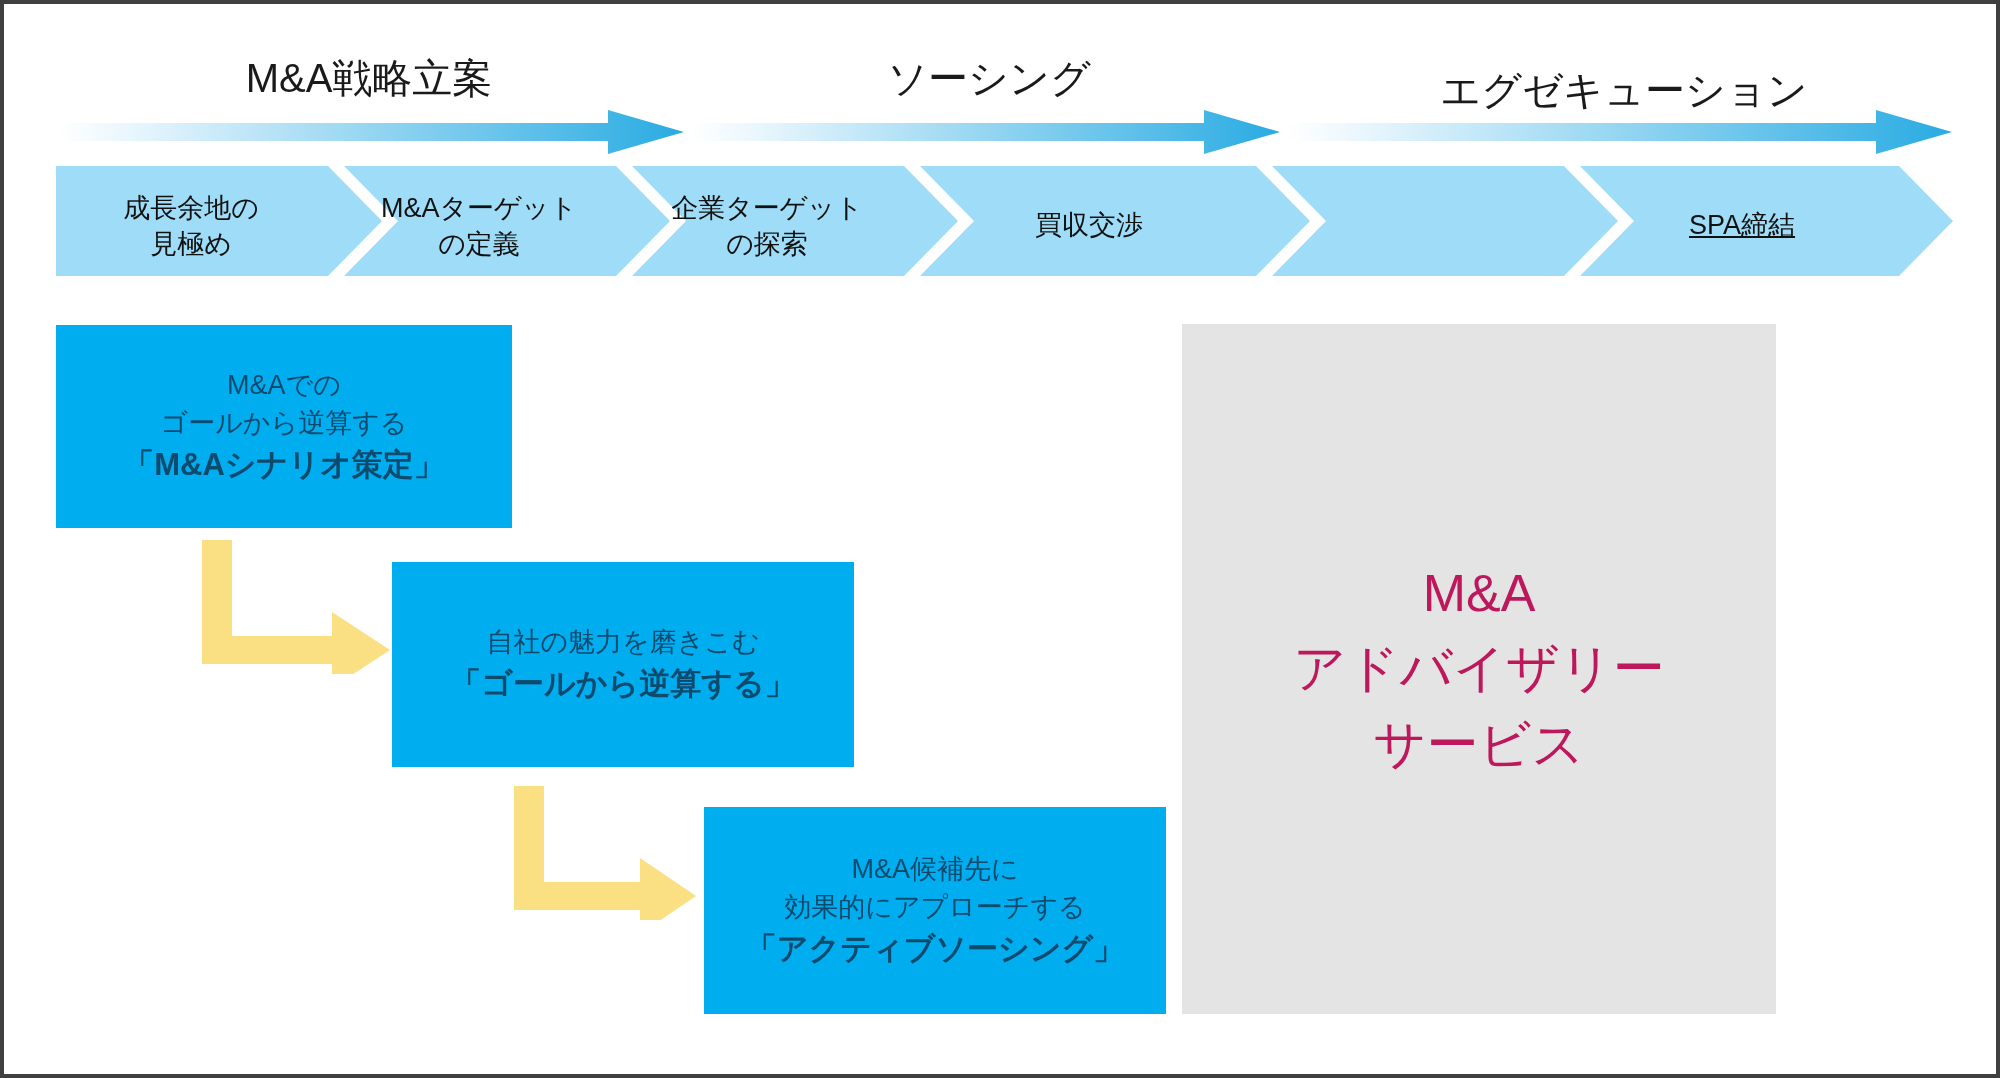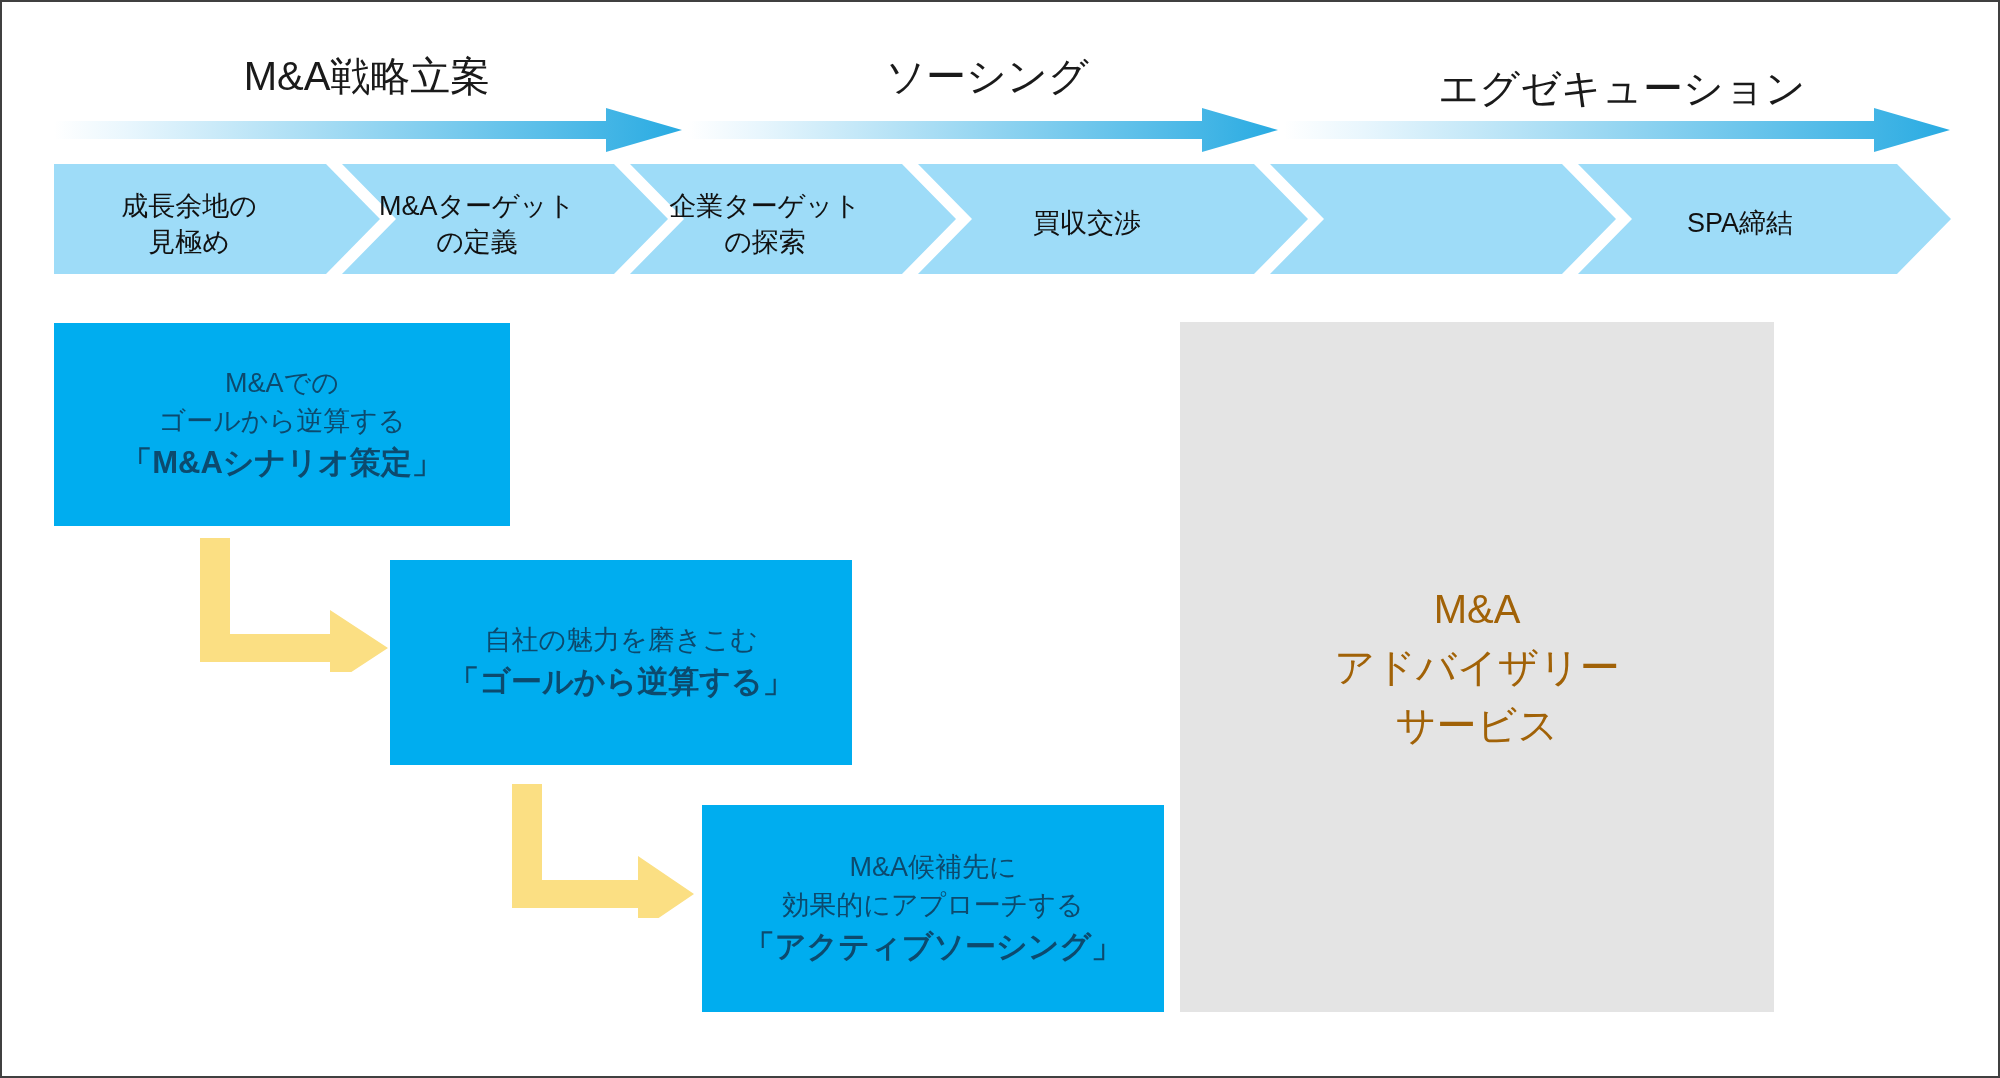--- a/index.html
+++ b/index.html
@@ -9,21 +9,21 @@
   }
   body {
     font-family: "Liberation Sans", "DejaVu Sans", sans-serif;
   }
   #canvas {
     position: relative;
     width: 2000px;
     height: 1078px;
     background: #ffffff;
     box-sizing: border-box;
-    border: 2px solid #404040;
+    border: 4px solid #404040;
     overflow: hidden;
   }
 
   
   .phase-header {
     position: absolute;
     text-align: center;
     color: #1a1a1a;
     font-size: 40px;
     line-height: 1;
@@ -91,23 +91,23 @@
     position: absolute;
     background: #E4E4E4;
     display: flex;
     flex-direction: column;
     align-items: center;
     justify-content: center;
     text-align: center;
     box-sizing: border-box;
   }
   .grey-panel .ln {
-    font-size: 40px;
+    font-size: 52px;
     line-height: 1.45;
-    color: #a16207;
+    color: #be185d;
     white-space: nowrap;
   }
 </style>
 </head>
 <body>
 
 <div id="canvas">
 
   <div class="phase-header" style="left:50px; top:54px; width:630px;">M&amp;A戦略立案</div>
   <div class="phase-header" style="left:690px; top:54px; width:590px;">ソーシング</div>
@@ -169,21 +169,21 @@
     </svg>
   </div>
 
   <div class="chev-label" style="left:52px; top:187px; width:270px;">成長余地の
 見極め</div>
   <div class="chev-label" style="left:340px; top:187px; width:270px;">M&amp;Aターゲット
 の定義</div>
   <div class="chev-label" style="left:628px; top:187px; width:270px;">企業ターゲット
 の探索</div>
   <div class="chev-label" style="left:920px; top:204px; width:330px;">買収交渉</div>
-  <div class="chev-label" style="left:1580px; top:204px; width:316px;">SPA締結</div>
+  <div class="chev-label" style="left:1580px; top:204px; width:316px;text-decoration:underline;">SPA締結</div>
 
   <div class="grey-panel" style="left:1178px; top:320px; width:594px; height:690px;">
     <div class="ln">M&amp;A</div>
     <div class="ln">アドバイザリー</div>
     <div class="ln">サービス</div>
   </div>
 
   <div class="elbow" style="left:198px; top:536px; width:188px; height:134px;">
     <svg viewBox="0 0 188 134" preserveAspectRatio="none">
       <polygon points="0,0 30,0 30,96 130,96 130,72 188,110 130,148 130,124 0,124" fill="#FBDF83"></polygon>

